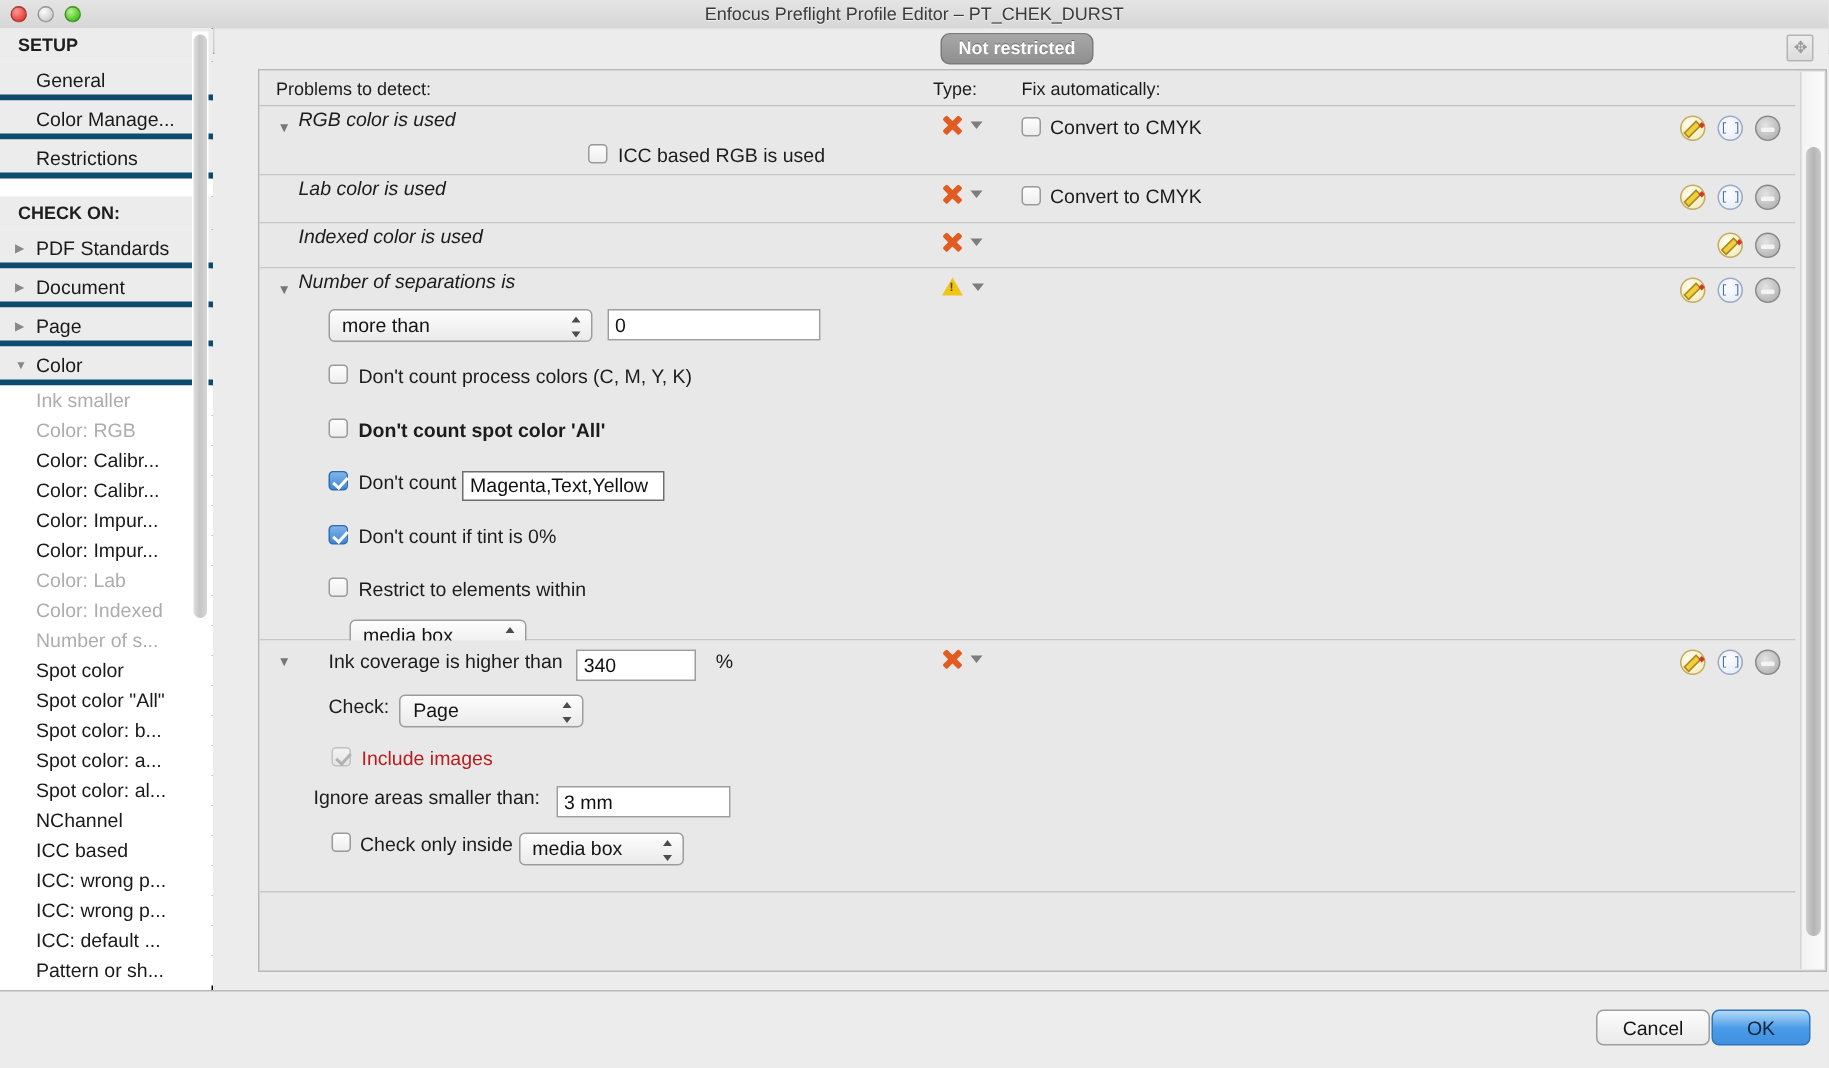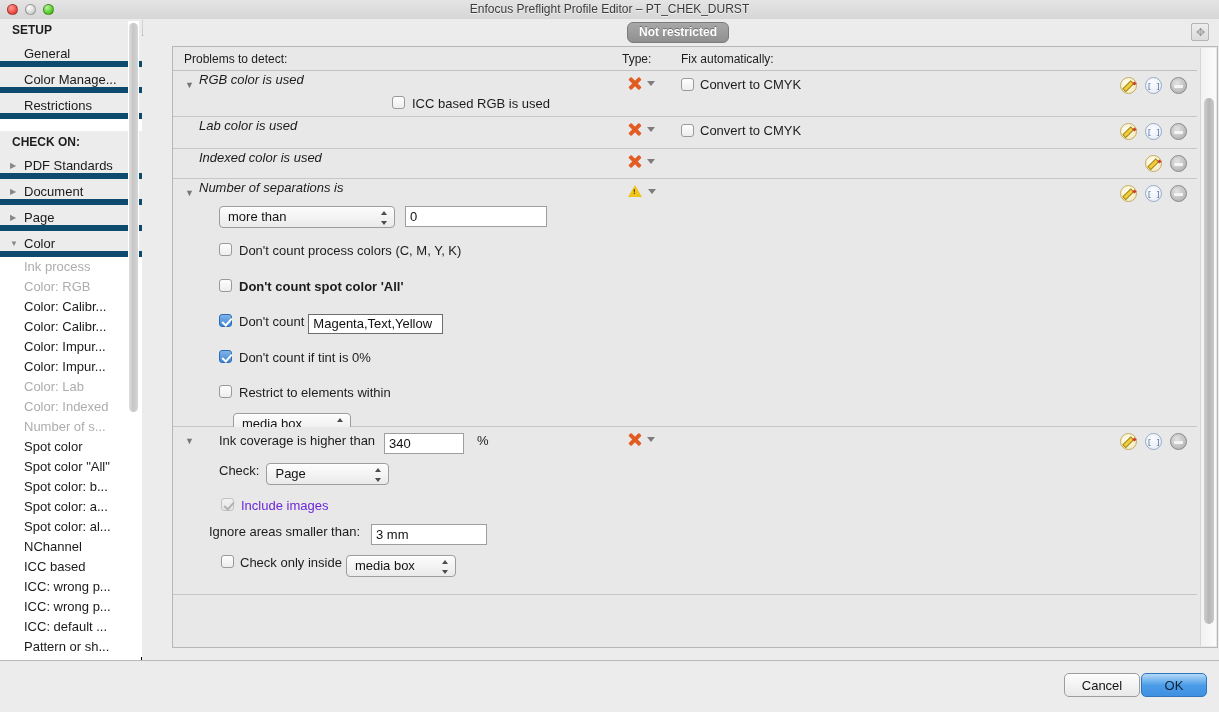--- a/index.html
+++ b/index.html
@@ -64,21 +64,21 @@
   .sb-group-title {
     padding: 4px 0 4px 12px;
     font-size: 12px; font-weight: bold; color: #1e1e1e;
     background: #ececec;
   }
   .sb-item {
     height: 26px; line-height: 26px;
     padding-left: 24px;
     font-size: 13px;
     background: #ececec;
-    border-bottom: 6px solid #0c4a6e;
+    border-bottom: 4px solid #0c4a6e;
     position: relative;
     white-space: nowrap;
     overflow: hidden;
   }
   .sb-item.plain {
     background: #fff; border-bottom: none;
     height: 20px; line-height: 20px;
     font-size: 13px;
   }
   .sb-item.disabled { color: #adadad; }
@@ -267,21 +267,21 @@
     background: linear-gradient(#f2f2f2,#e6e6e6);
     border-color: #c2c2c2;
   }
   .cb.dim::after {
     content: ''; position: absolute; left: 4px; top: 1px;
     width: 4px; height: 8px;
     border: solid #b2b2b2; border-width: 0 2px 2px 0;
     transform: rotate(42deg);
   }
   .cb-label { font-size: 13px; color: #1c1c1c; white-space: nowrap; }
-  .cb-label.dim { color: #6d28d9; }
+  .cb-label.dim { color: #b91c1c; }
 
   .txt {
     background: #fff; border: 1px solid #9e9e9e;
     height: 21px; line-height: 19px; padding: 0 4px;
     font-size: 13px; color: #111; font-family: "Liberation Sans", sans-serif;
     white-space: nowrap; overflow: hidden;
   }
   .txt.focused { border-color: #6d6d6d; }
 
   .sel {
@@ -378,21 +378,21 @@
       </div>
       <div class="sb-item">
         <span class="sb-arrow">▶</span>
         <span>Page</span>
       </div>
       <div class="sb-item">
         <span class="sb-arrow">▼</span>
         <span>Color</span>
       </div>
 
-      <div class="sb-item plain disabled"><span>Ink process</span></div>
+      <div class="sb-item plain disabled"><span>Ink smaller</span></div>
       <div class="sb-item plain disabled"><span>Color: RGB</span></div>
       <div class="sb-item plain"><span>Color: Calibr...</span></div>
       <div class="sb-item plain"><span>Color: Calibr...</span></div>
       <div class="sb-item plain"><span>Color: Impur...</span></div>
       <div class="sb-item plain"><span>Color: Impur...</span></div>
       <div class="sb-item plain disabled"><span>Color: Lab</span></div>
       <div class="sb-item plain disabled"><span>Color: Indexed</span></div>
       <div class="sb-item plain disabled"><span>Number of s...</span></div>
       <div class="sb-item plain"><span>Spot color</span></div>
       <div class="sb-item plain"><span>Spot color "All"</span></div>

